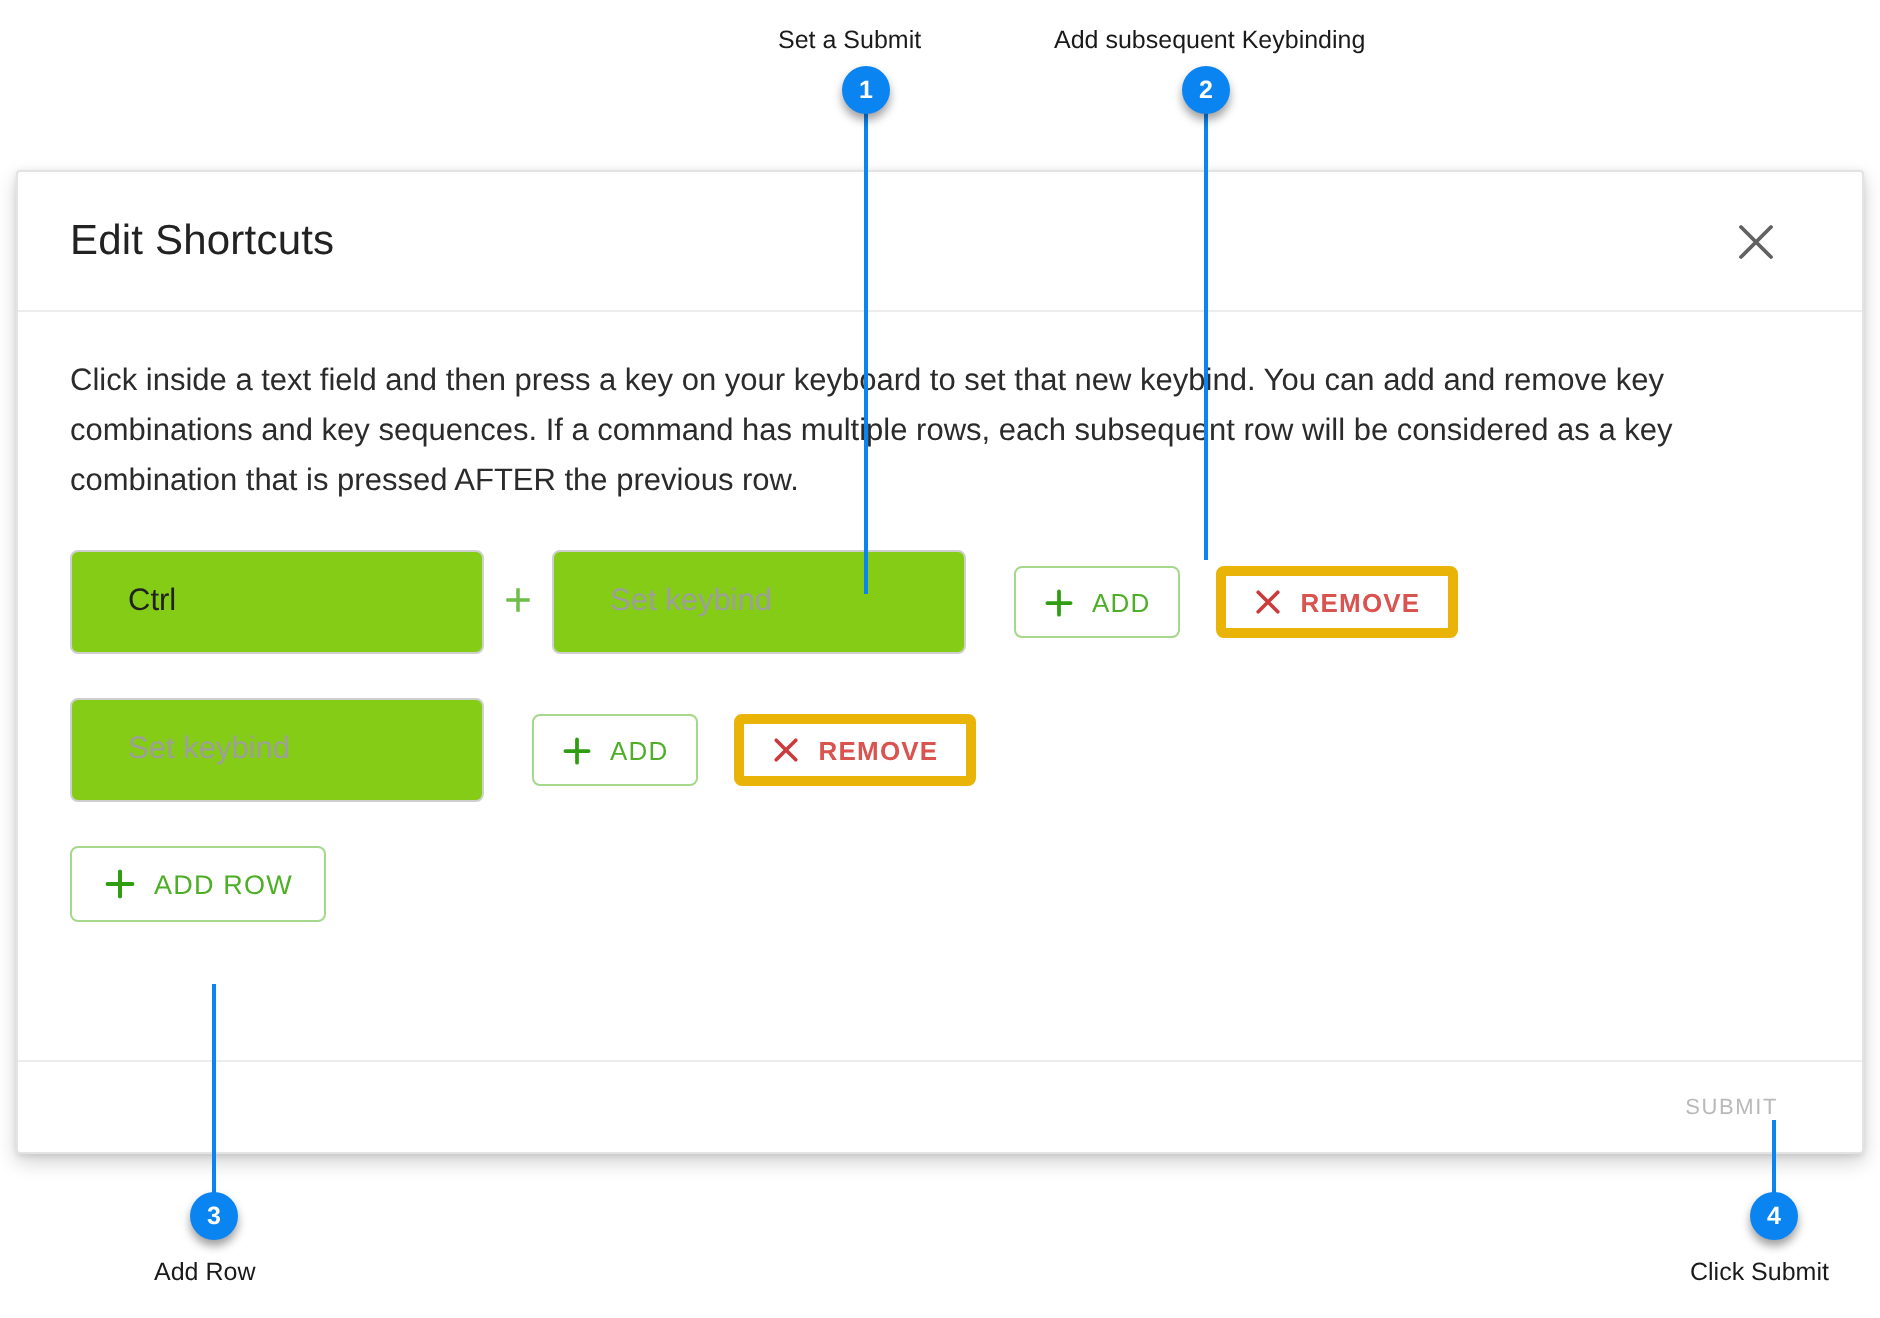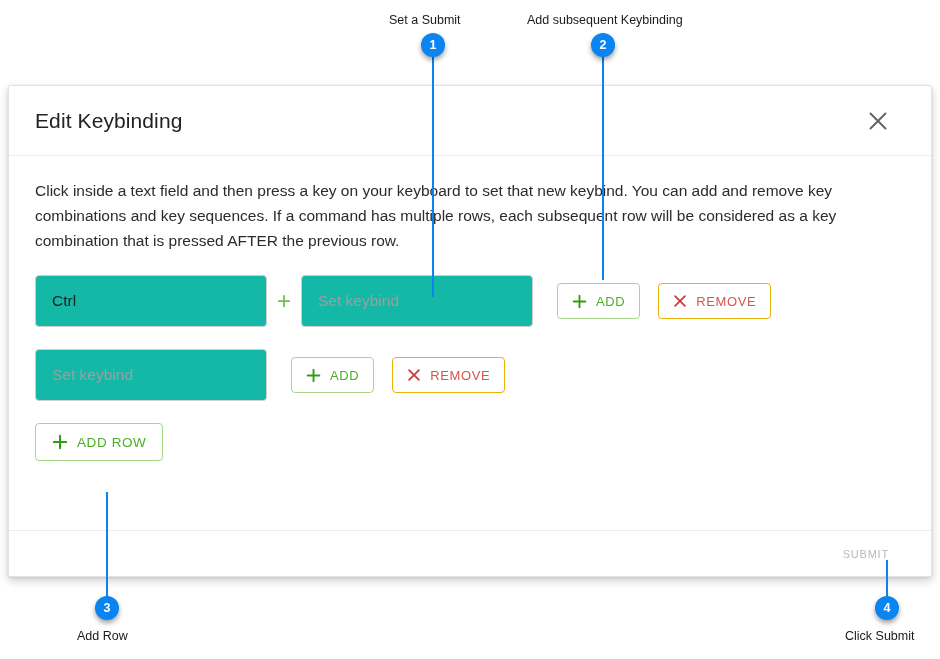--- a/index.html
+++ b/index.html
@@ -115,30 +115,30 @@
     max-width: 870px;
   }
 
   
   .keybind-row {
     display: flex;
     align-items: center;
     margin-bottom: 22px;
   }
   .keybind-input {
-    width: 232px;
+    width: 207px;
     height: 52px;
     box-sizing: border-box;
     border: 1px solid #cfcfcf;
     border-radius: 4px;
-    padding: 0 16px;
+    padding: 0 28px;
     font-size: 15.5px;
     font-family: "Liberation Sans", sans-serif;
     color: #212121;
-    background: #14b8a6;
+    background: #84cc16;
     outline: none;
   }
   .keybind-input::placeholder { color: #9e9e9e; }
 
   .plus-separator {
     width: 34px;
     text-align: center;
     color: #6ebe4a;
     font-size: 24px;
     line-height: 1;
@@ -158,22 +158,23 @@
     letter-spacing: 0.6px;
     cursor: pointer;
     box-sizing: border-box;
     white-space: nowrap;
   }
   .btn-add {
     border: 1px solid #a5d88a;
     color: #4caf26;
   }
   .btn-remove {
-    border: 1px solid #eab308;
+    border: 5px solid #eab308;
     color: #d9534f;
+    font-weight: bold;
   }
   .btn svg { display: block; flex: 0 0 auto; }
 
   .gap-18 { width: 18px; flex: 0 0 18px; }
   .gap-24 { width: 24px; flex: 0 0 24px; }
 
   .add-row-wrap {
     margin-top: 6px;
   }
   .btn-add-row {
@@ -203,21 +204,21 @@
     font-family: "Liberation Sans", sans-serif;
     cursor: default;
   }
 </style>
 </head>
 <body>
 
 <div class="dialog">
 
   <div class="dialog-header">
-    <div class="dialog-title">Edit Keybinding</div>
+    <div class="dialog-title">Edit Shortcuts</div>
     <div class="close-button">
       <svg width="20" height="20" viewBox="0 0 20 20" aria-hidden="true">
         <path d="M2.5 2.5 L17.5 17.5 M17.5 2.5 L2.5 17.5" stroke="#616161" stroke-width="1.9" stroke-linecap="round" fill="none"></path>
       </svg>
     </div>
   </div>
 
   <div class="dialog-body">
 
     <p class="description">Click inside a text field and then press a key on your keyboard to set that new keybind. You can add and remove key combinations and key sequences. If a command has multiple rows, each subsequent row will be considered as a key combination that is pressed AFTER the previous row.</p>

